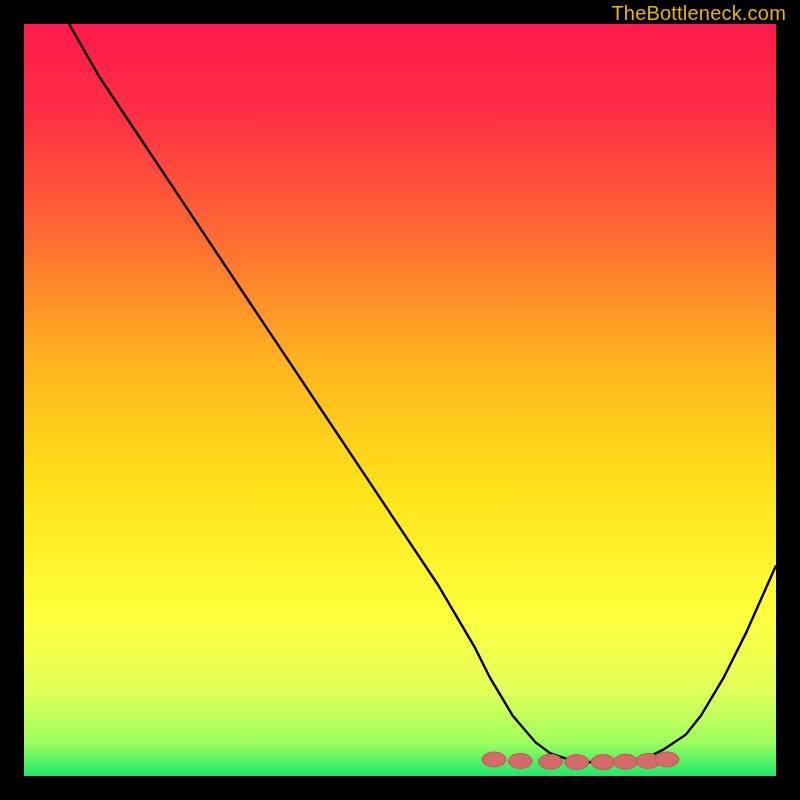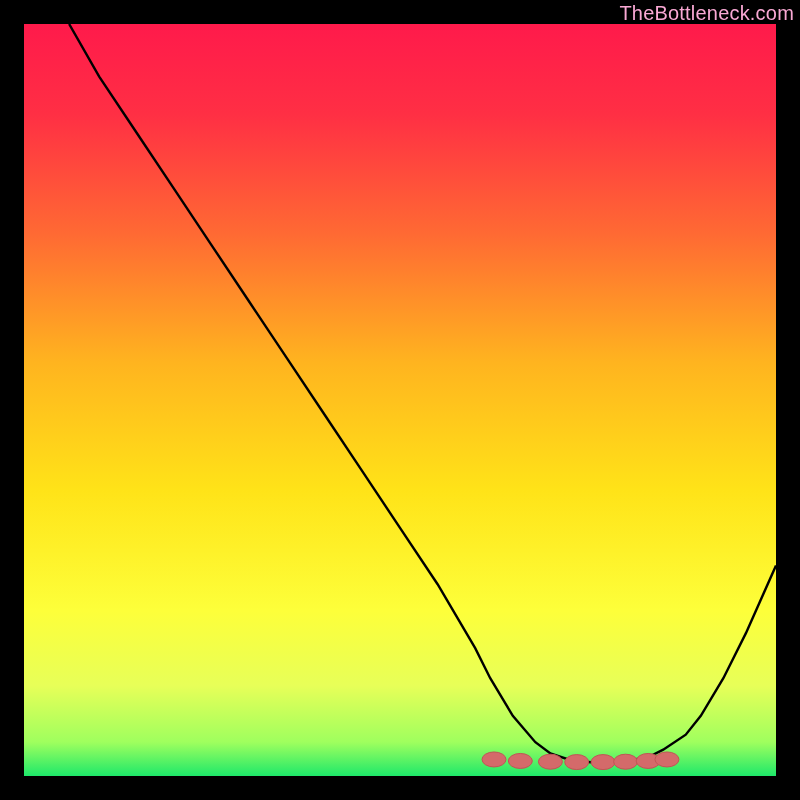--- a/index.html
+++ b/index.html
@@ -22,22 +22,22 @@
   .plot {
     position: absolute;
     left: 0;
     top: 0;
     width: 752px;
     height: 752px;
   }
   .watermark {
     position: absolute;
     top: 2px;
-    right: 6px;
-    color: #f9a8d4;
+    right: 14px;
+    color: #eab308;
     font-size: 20px;
     letter-spacing: 0.2px;
     font-weight: 400;
   }
 </style>
 </head>
 <body>
 
 <div class="frame">
   <svg class="plot" viewBox="0 0 752 752" preserveAspectRatio="none">

